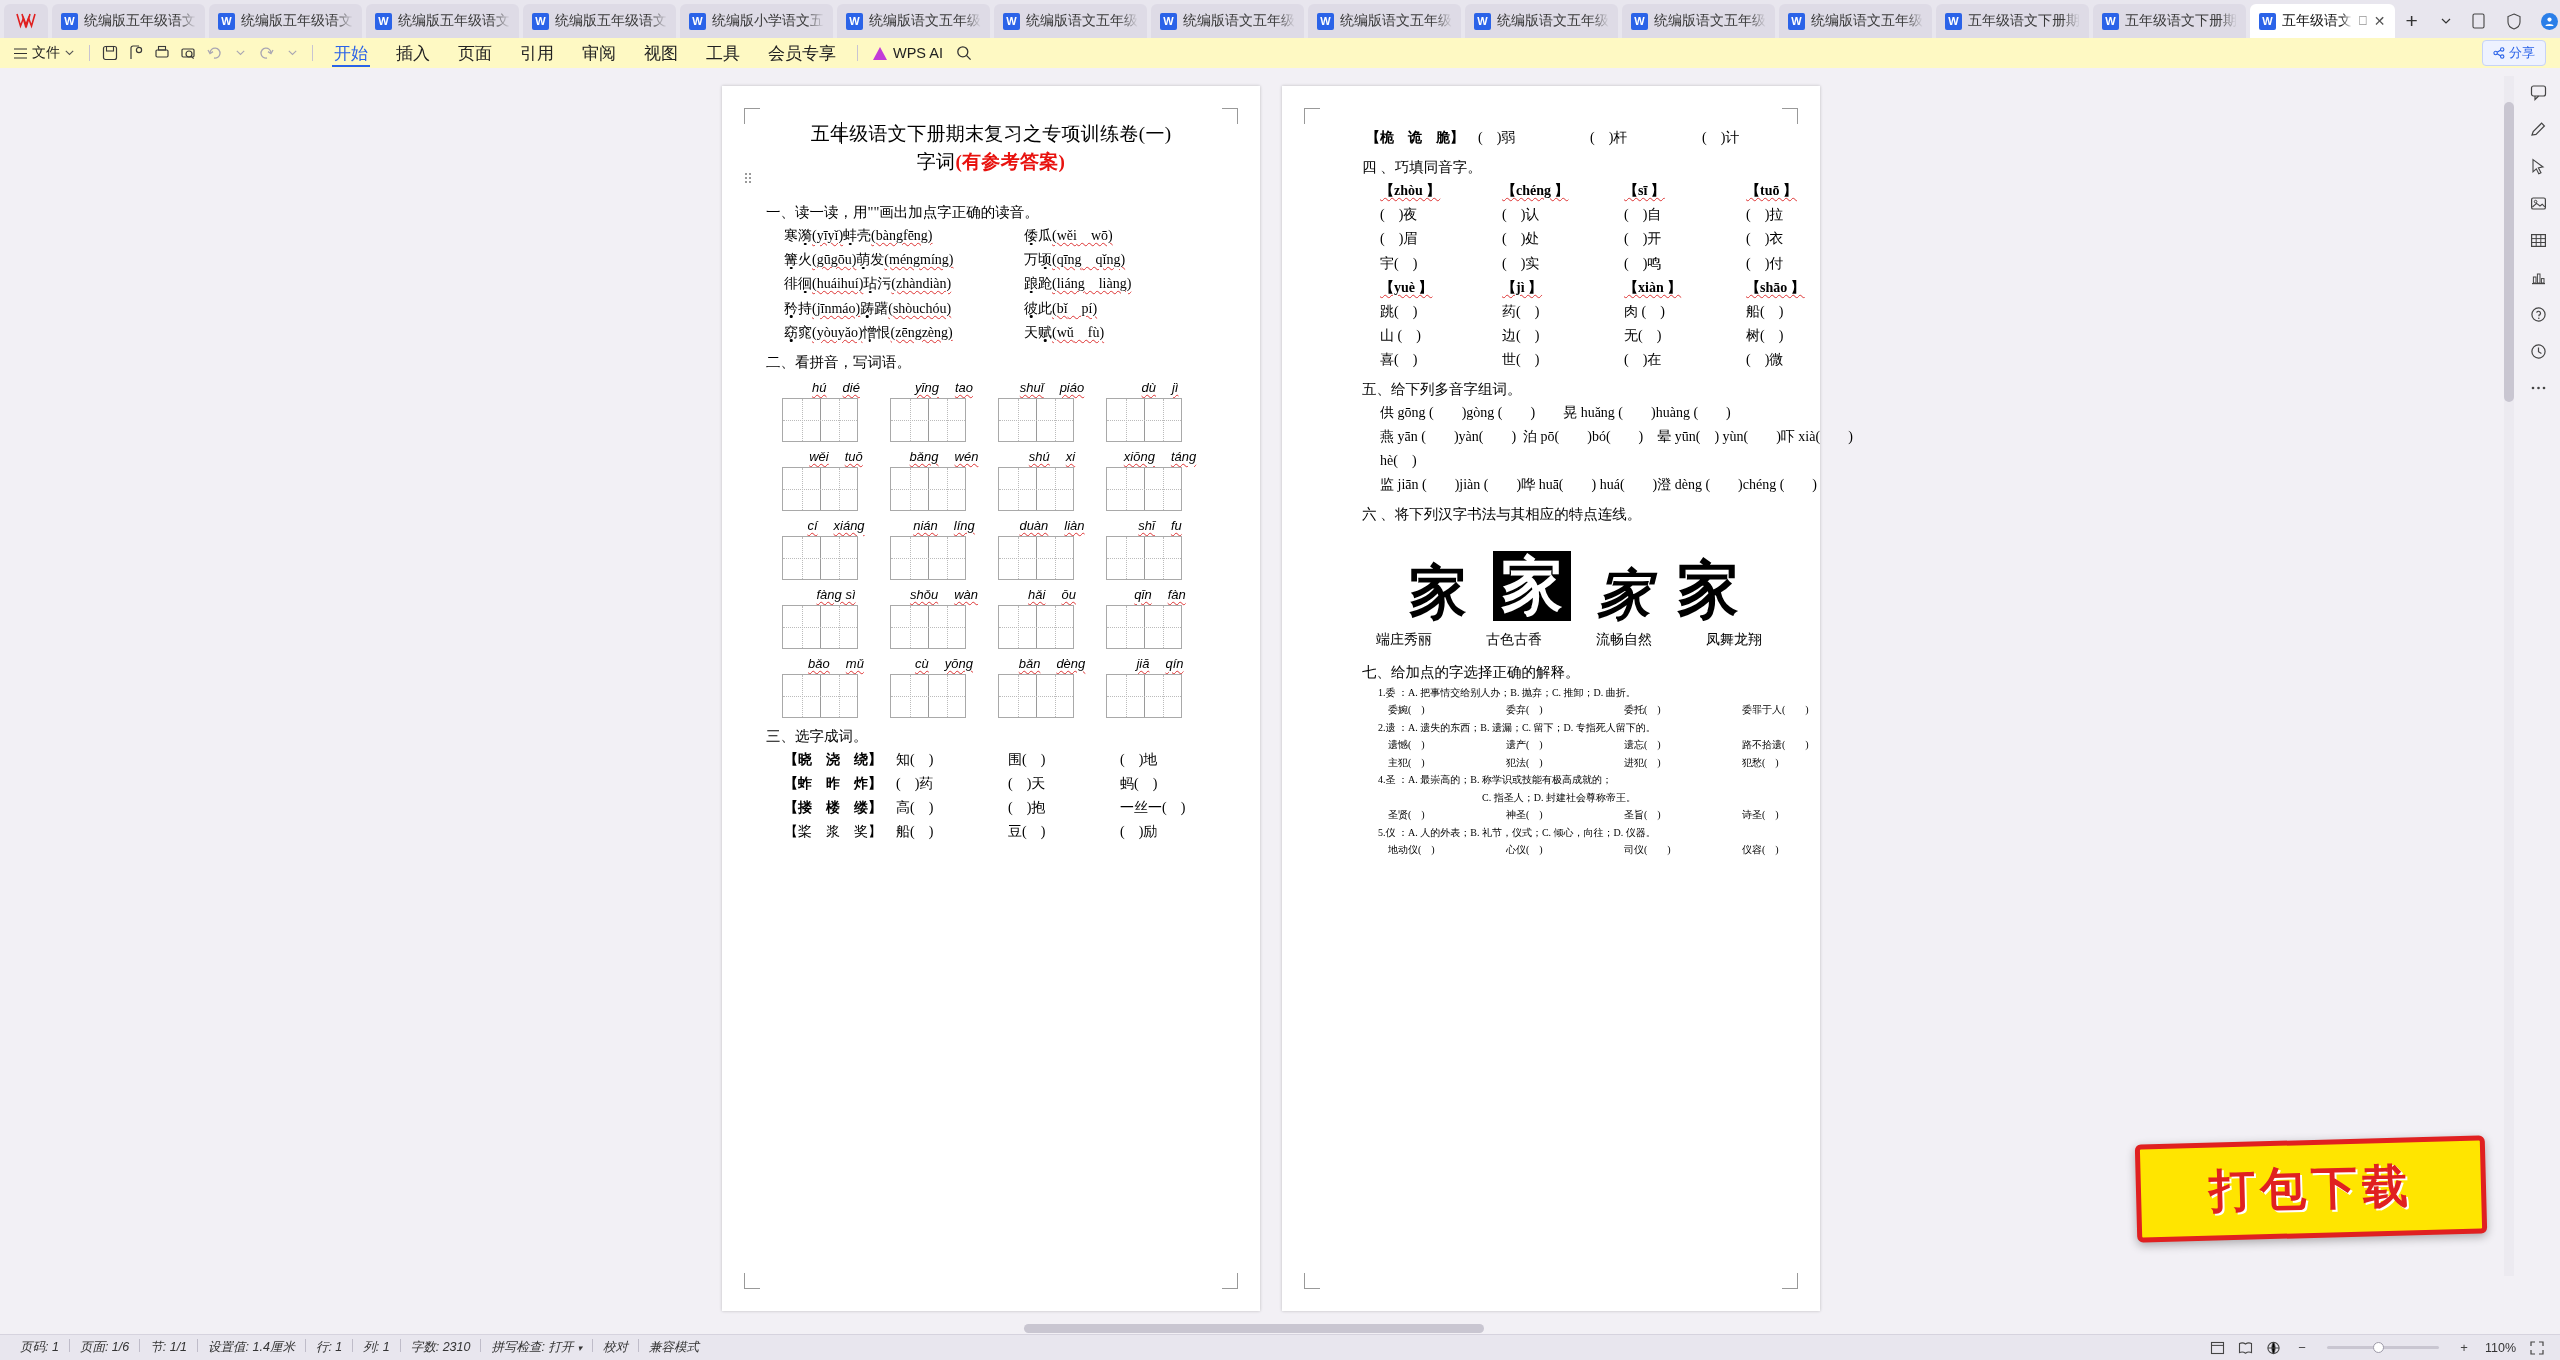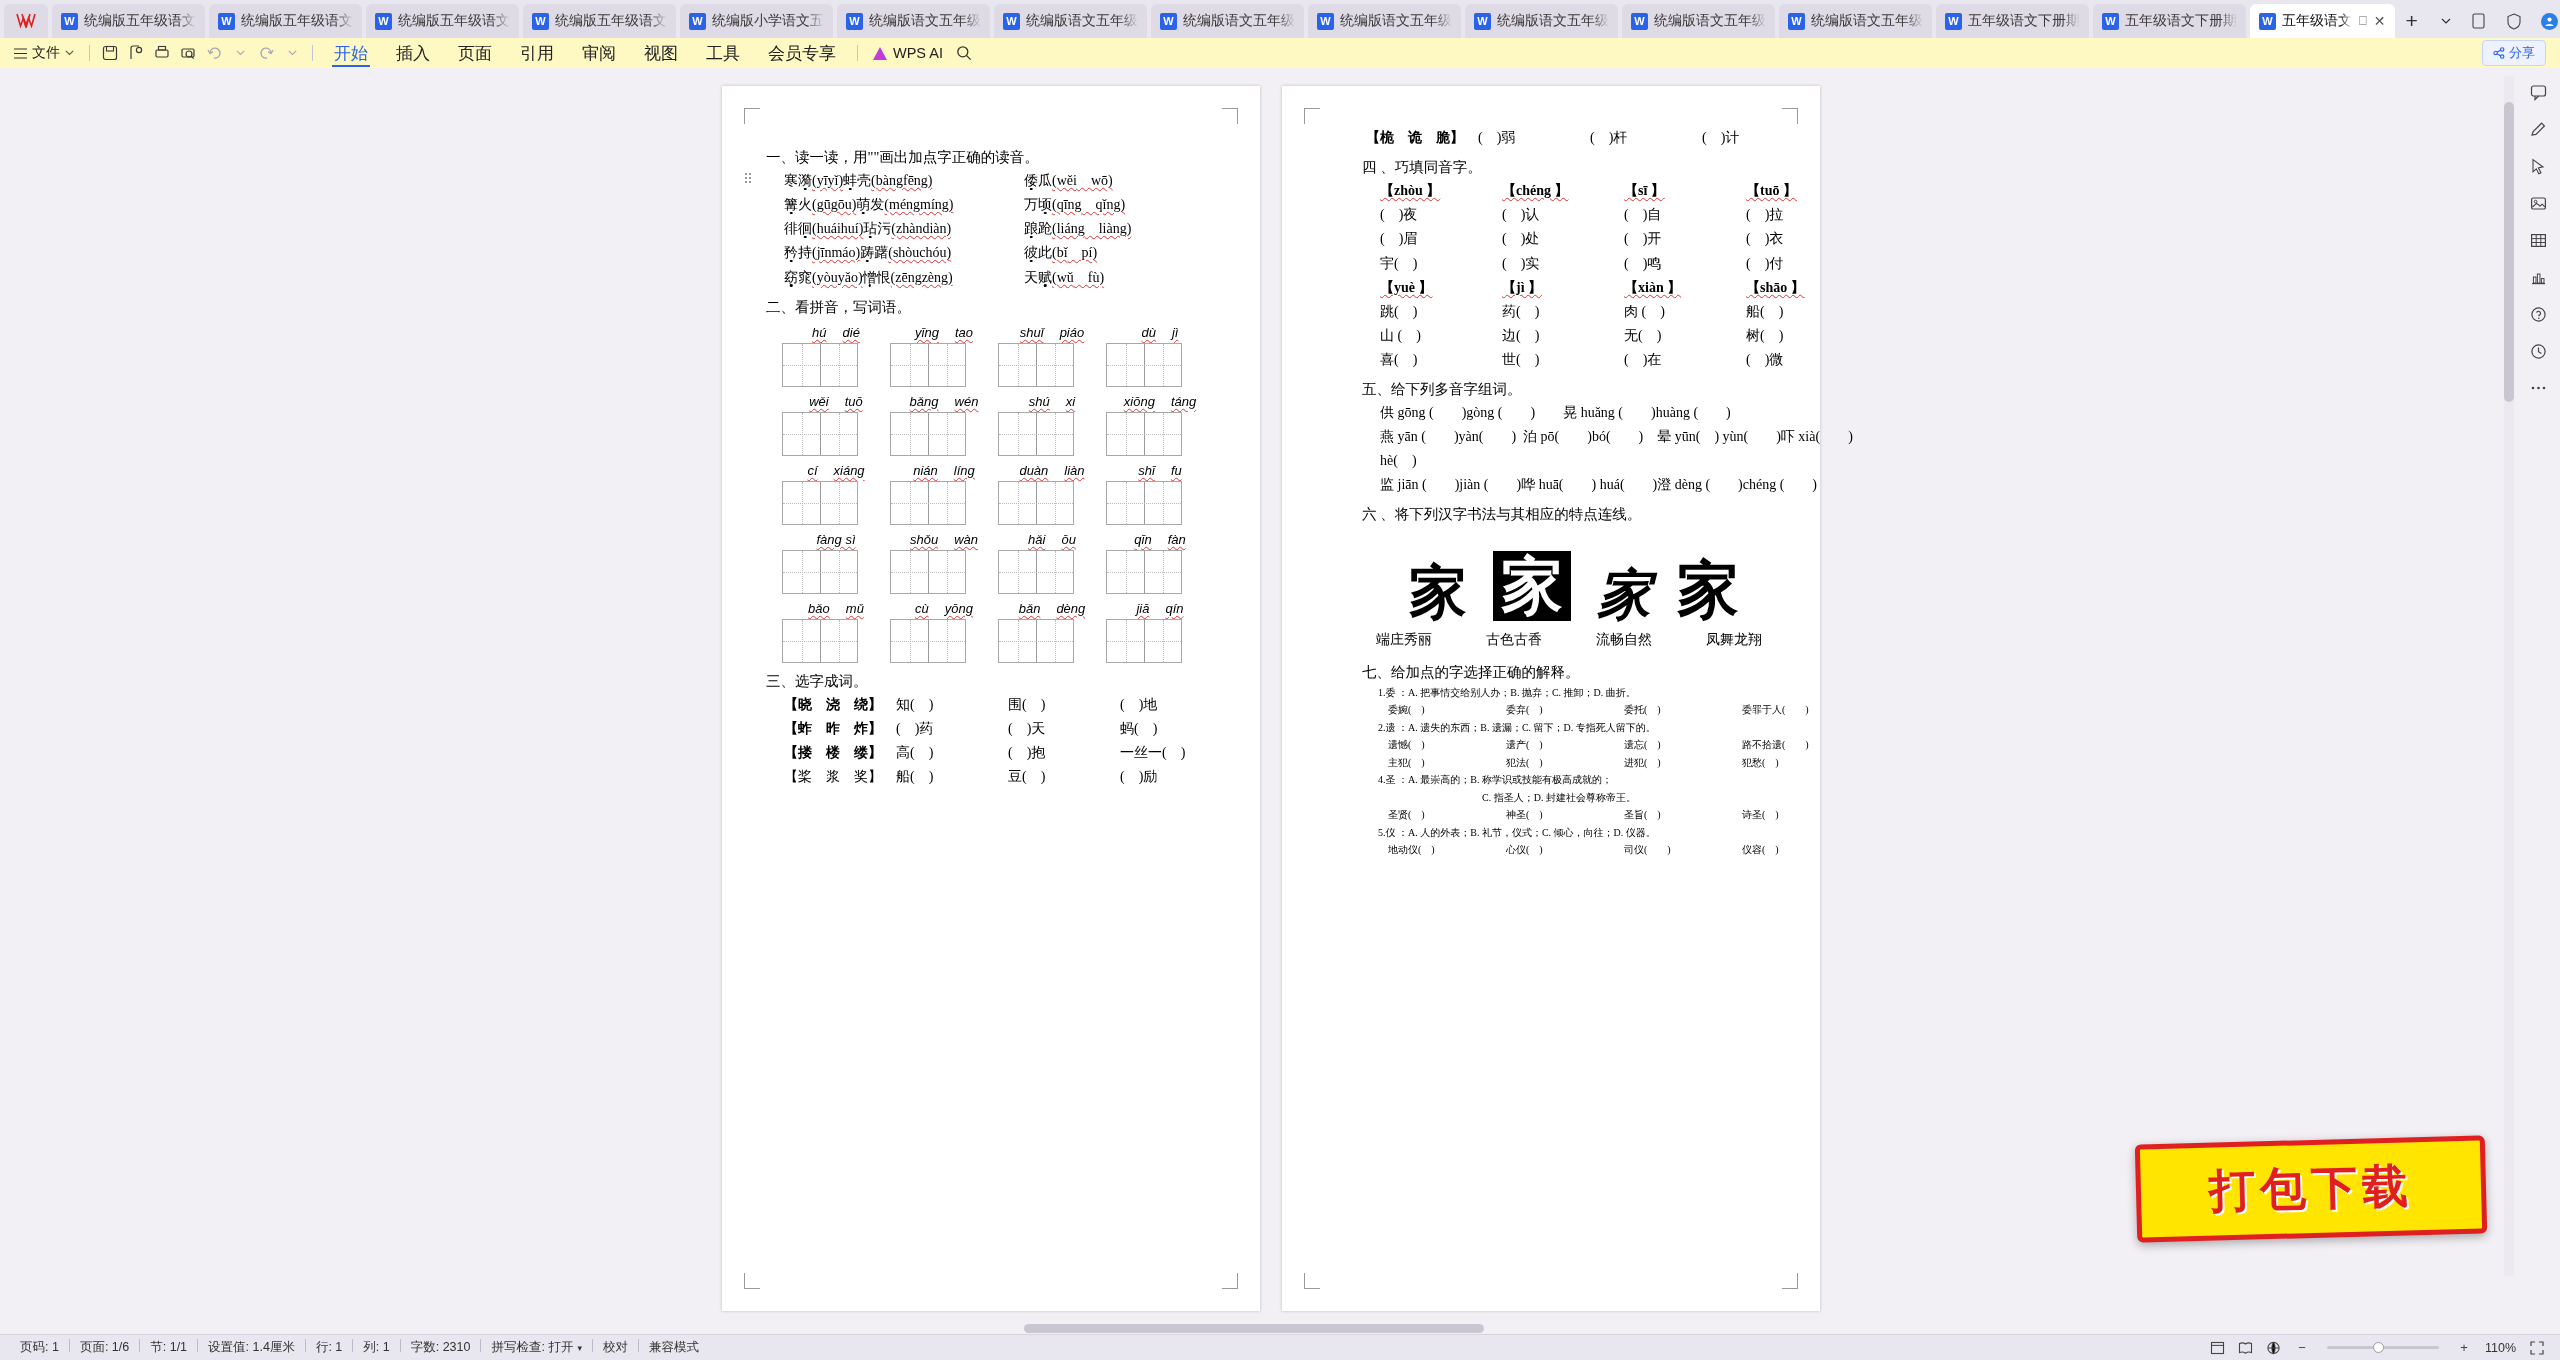--- a/index.html
+++ b/index.html
@@ -604,20 +604,27 @@
   <div class="pages-area">
 
     <div class="page">
       <div class="cmark tl"></div>
       <div class="cmark tr"></div>
       <div class="cmark bl"></div>
       <div class="cmark br"></div>
       <div class="drag-handle"></div>
 
       <div class="page-inner">
+        <div class="doc-title">
+          <span class="caret"></span>
+          <div>五年级语文下册期末复习之专项训练卷(一)</div>
+          <div>
+            <span>字词</span><span class="title-red">(有参考答案)</span>
+          </div>
+        </div>
 
         <div class="sec-head" style="margin-top:26px;">一、读一读，用""画出加点字正确的读音。</div>
         <div id="sec1-host">
             <div class="row">
               <span class="c" style="width:240px"><span>寒</span><span class="dt">漪</span><span class="sq">(yīyǐ)</span><span class="dt">蚌</span><span>壳</span><span class="sq">(bàngfēng)</span></span>
               <span class="c"><span class="dt">倭</span><span>瓜</span><span class="sq">(wěi</span><span class="sq">　wō)</span></span>
             </div>
             <div class="row">
               <span class="c" style="width:240px"><span class="dt">篝</span><span>火</span><span class="sq">(gūgōu)</span><span class="dt">萌</span><span>发</span><span class="sq">(méngmíng)</span></span>
               <span class="c"><span>万</span><span class="dt">顷</span><span class="sq">(qīng</span><span class="sq">　qǐng)</span></span>
@@ -1085,21 +1092,21 @@
   </div>
 
   <div class="sticker">
     <span>打包下载</span>
   </div>
 
   <div class="hscroll"></div>
 </div>
 
 <div class="statusbar">
-  <div id="sb-host" style="display:flex;">
+  <div id="sb-host" style="display:flex;font-style:italic;">
       <div class="sb-item">
         <span>页码: 1</span>
       </div>
       <div class="sb-div"></div>
       <div class="sb-item">
         <span>页面: 1/6</span>
       </div>
       <div class="sb-div"></div>
       <div class="sb-item">
         <span>节: 1/1</span>

